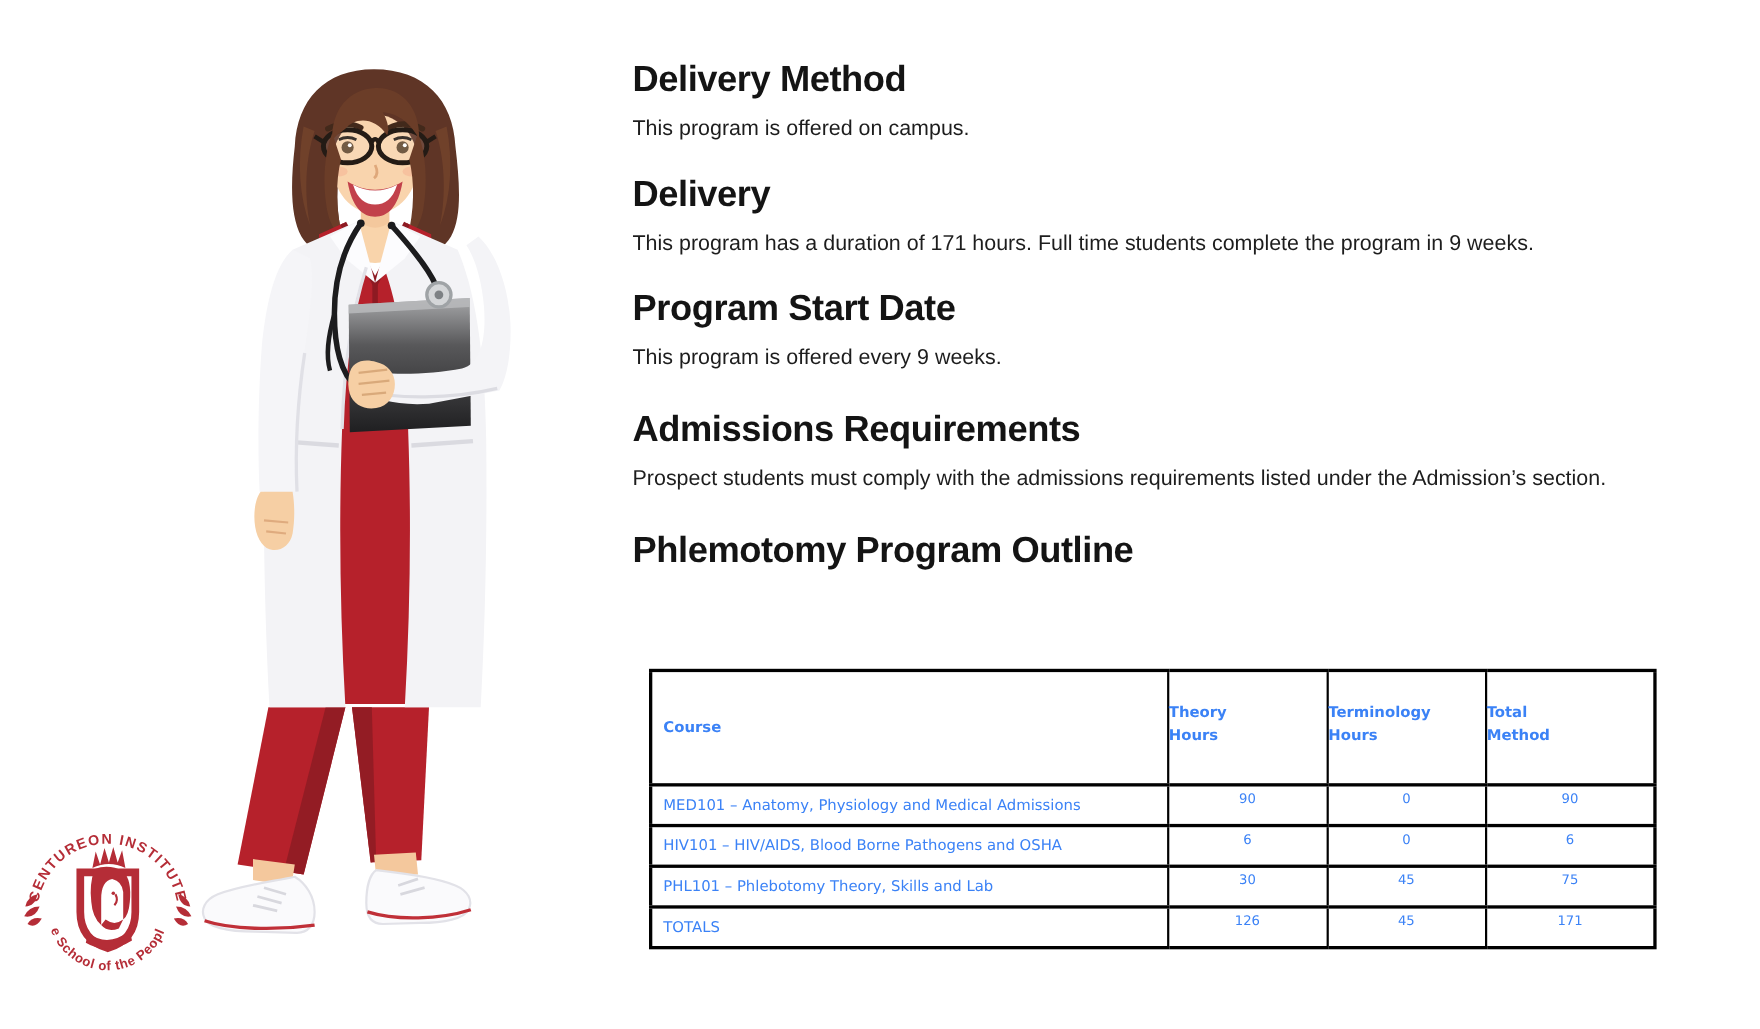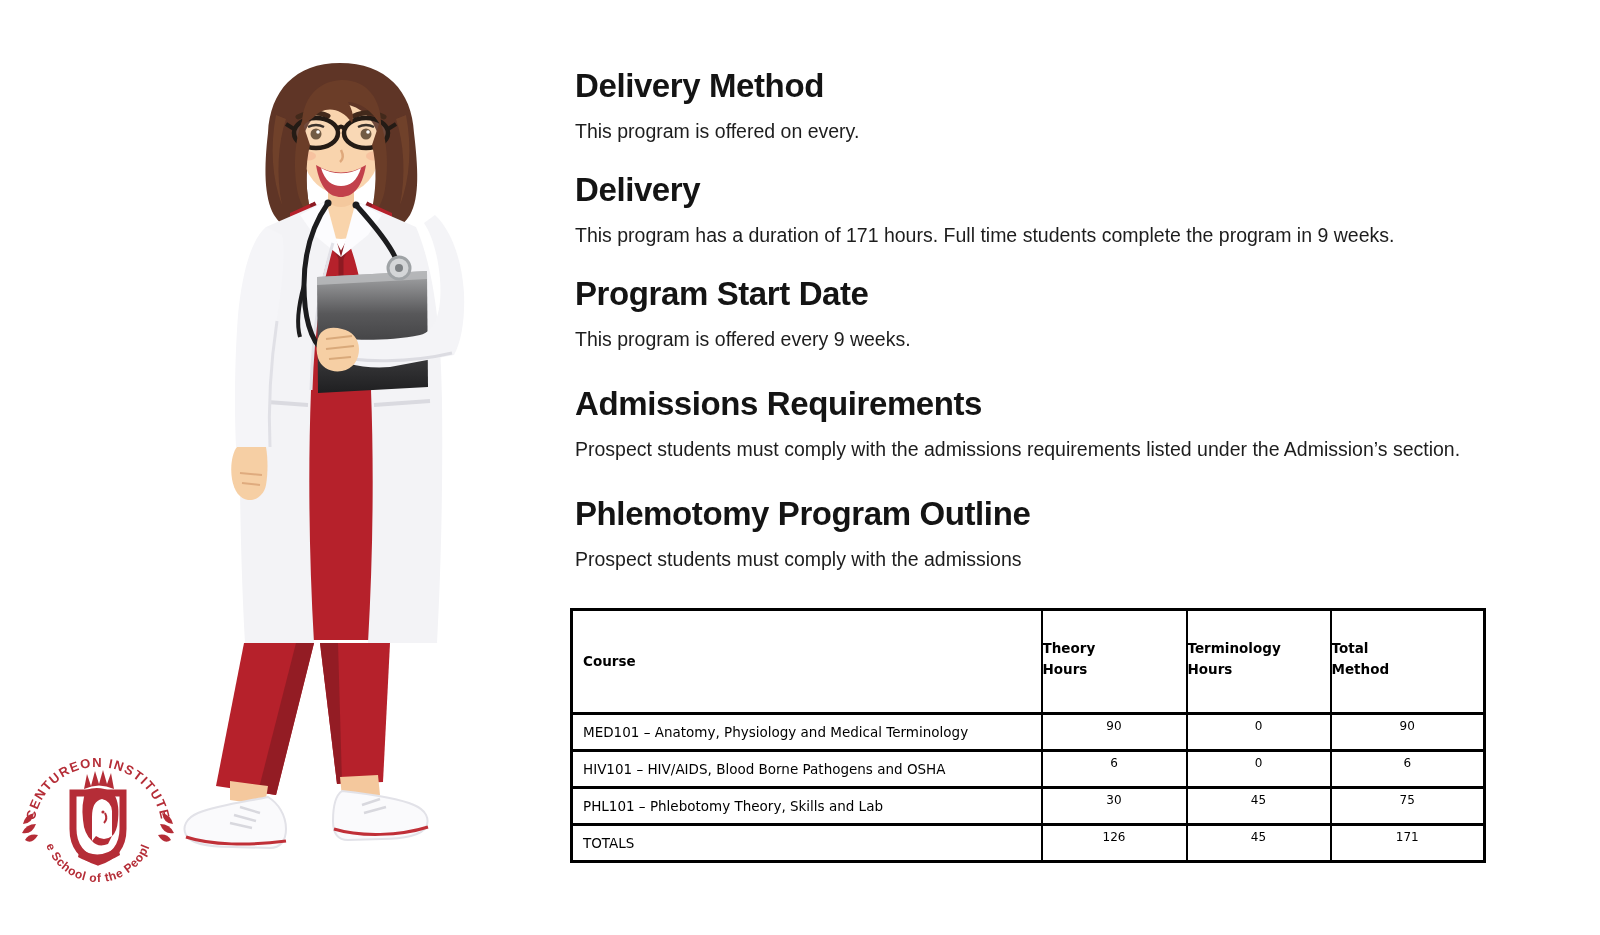--- a/index.html
+++ b/index.html
@@ -12,47 +12,47 @@
     overflow: hidden;
     font-family: "Liberation Sans", sans-serif;
     color: #1d1d1d;
   }
 
   
   .figure-wrap { position: absolute; left: 90px; top: 55px; width: 440px; height: 830px; }
   .logo-wrap   { position: absolute; left: 18px; top: 743px; width: 160px; height: 160px; }
 
   
-  .content { position: absolute; left: 575px; top: 66px; width: 900px; }
+  .content { position: absolute; left: 575px; top: 52px; width: 900px; }
   .section-heading {
     font-size: 33px;
     font-weight: 700;
     letter-spacing: -0.4px;
     line-height: 40px;
     color: #141414;
     margin: 26px 0 12px 0;
   }
   .section:first-child .section-heading { margin-top: 0; }
   .section.gap-lg .section-heading { margin-top: 32px; }
   .section-body {
     font-size: 19.5px;
     line-height: 26px;
     color: #1d1d1d;
   }
 
   
   table.course-table {
     position: absolute;
-    left: 570px;
+    left: 590px;
     top: 608px;
     width: 913px;
     border-collapse: collapse;
     table-layout: fixed;
     font-family: "DejaVu Sans", sans-serif;
-    color: #000000;
+    color: #3b82f6;
   }
   table.course-table { border: 3px solid #000; }
   .course-table th, .course-table td {
     border: 2px solid #000;
     border-top: 3px solid #000;
     border-bottom: 3px solid #000;
   }
   .course-table th {
     height: 104px;
     font-size: 13.5px;
@@ -244,37 +244,36 @@
         <path d="M16,70 q-9,2 -11,11 q9,0 11,-11 Z"></path>
         <path d="M18,81 q-10,0 -14,9 q10,2 14,-9 Z"></path>
         <path d="M20,92 q-9,-2 -13,5 q7,5 13,-5 Z"></path>
       </g>
     </svg>
   </div>
 
   <div class="content">
     <div class="section">
       <h2 class="section-heading">Delivery Method</h2>
-      <p class="section-body">This program is offered on every.</p>
+      <p class="section-body">This program is offered on campus.</p>
     </div>
     <div class="section">
       <h2 class="section-heading">Delivery</h2>
       <p class="section-body">This program has a duration of 171 hours. Full time students complete the program in 9 weeks.</p>
     </div>
     <div class="section">
       <h2 class="section-heading">Program Start Date</h2>
       <p class="section-body">This program is offered every 9 weeks.</p>
     </div>
     <div class="section gap-lg">
       <h2 class="section-heading">Admissions Requirements</h2>
       <p class="section-body">Prospect students must comply with the admissions requirements listed under the Admission’s section.</p>
     </div>
     <div class="section gap-lg">
       <h2 class="section-heading">Phlemotomy Program Outline</h2>
-      <p class="section-body">Prospect students must comply with the admissions</p>
     </div>
   </div>
 
   <table class="course-table">
     <colgroup>
       <col style="width:470px">
         <col style="width:145px">
         <col style="width:144px">
         <col style="width:154px">
     </colgroup>
@@ -284,21 +283,21 @@
         <th>Theory
 Hours</th>
         <th>Terminology
 Hours</th>
         <th>Total
 Method</th>
       </tr>
     </thead>
     <tbody>
       <tr>
-        <td class="cell-course">MED101 – Anatomy, Physiology and Medical Terminology</td>
+        <td class="cell-course">MED101 – Anatomy, Physiology and Medical Admissions</td>
         <td class="cell-num">90</td>
         <td class="cell-num">0</td>
         <td class="cell-num">90</td>
       </tr>
       <tr>
         <td class="cell-course">HIV101 – HIV/AIDS, Blood Borne Pathogens and OSHA</td>
         <td class="cell-num">6</td>
         <td class="cell-num">0</td>
         <td class="cell-num">6</td>
       </tr>

